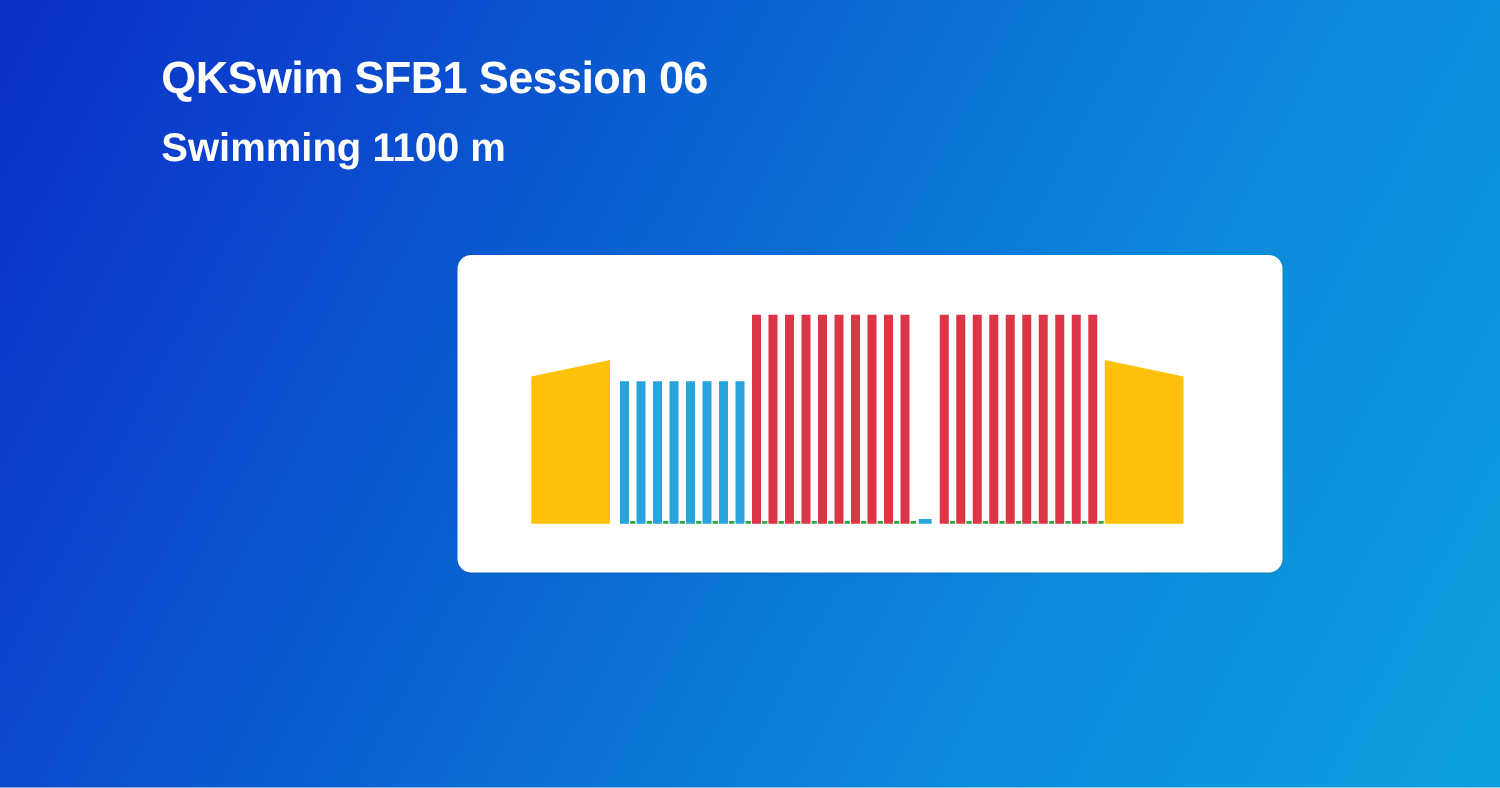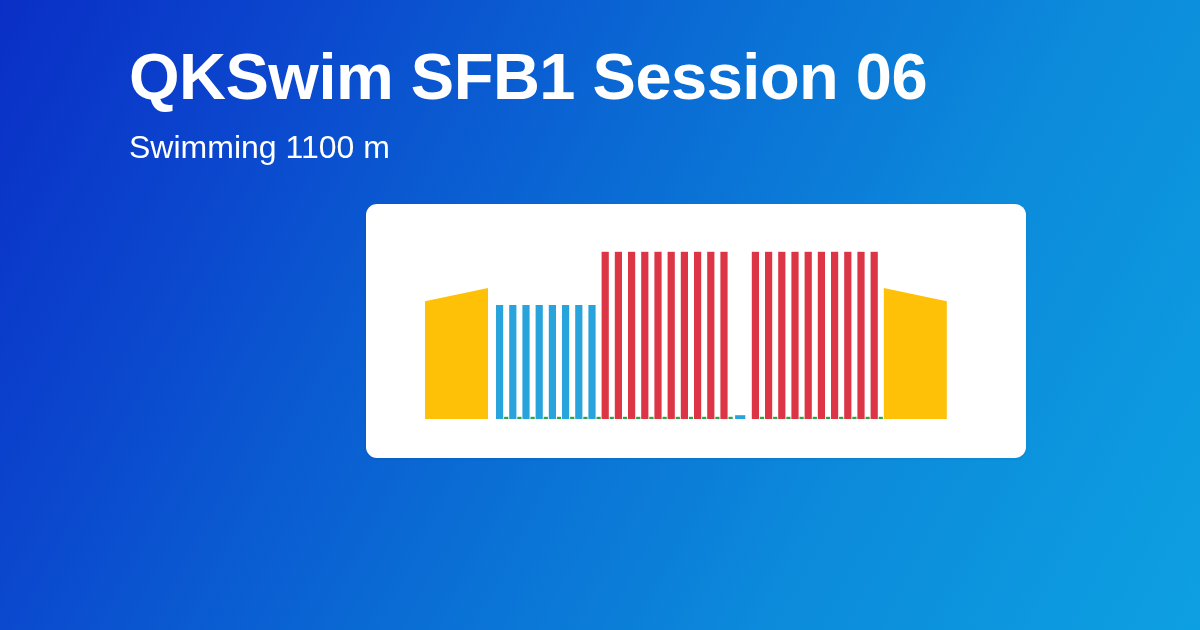--- a/index.html
+++ b/index.html
@@ -6,25 +6,25 @@
   body{
     width:1200px;height:630px;overflow:hidden;
     font-family:"Liberation Sans",sans-serif;
     background:linear-gradient(118deg,#0a2fc6 0%,#0b44cd 18%,#0a6bd4 46%,#0c8bdb 72%,#0da0e1 100%);
     position:relative;
   }
 
   
   .header{position:absolute;left:129px;top:44px;width:900px;}
   .title{
-    color:#ffffff;font-size:65px;font-weight:bold;line-height:1.0;
+    color:#ffffff;font-size:36px;font-weight:bold;line-height:1.0;
     letter-spacing:-0.5px;white-space:nowrap;
   }
   .subtitle{
-    color:#ffffff;font-size:32px;font-weight:normal;line-height:1.0;
+    color:#ffffff;font-size:32px;font-weight:bold;line-height:1.0;
     margin-top:22px;white-space:nowrap;
   }
 
   
   .card{
     position:absolute;left:366px;top:204px;width:660px;height:254px;
     background:#ffffff;border-radius:11px;
     box-shadow:0 1px 3px rgba(0,0,0,.08);
     overflow:hidden;
   }

